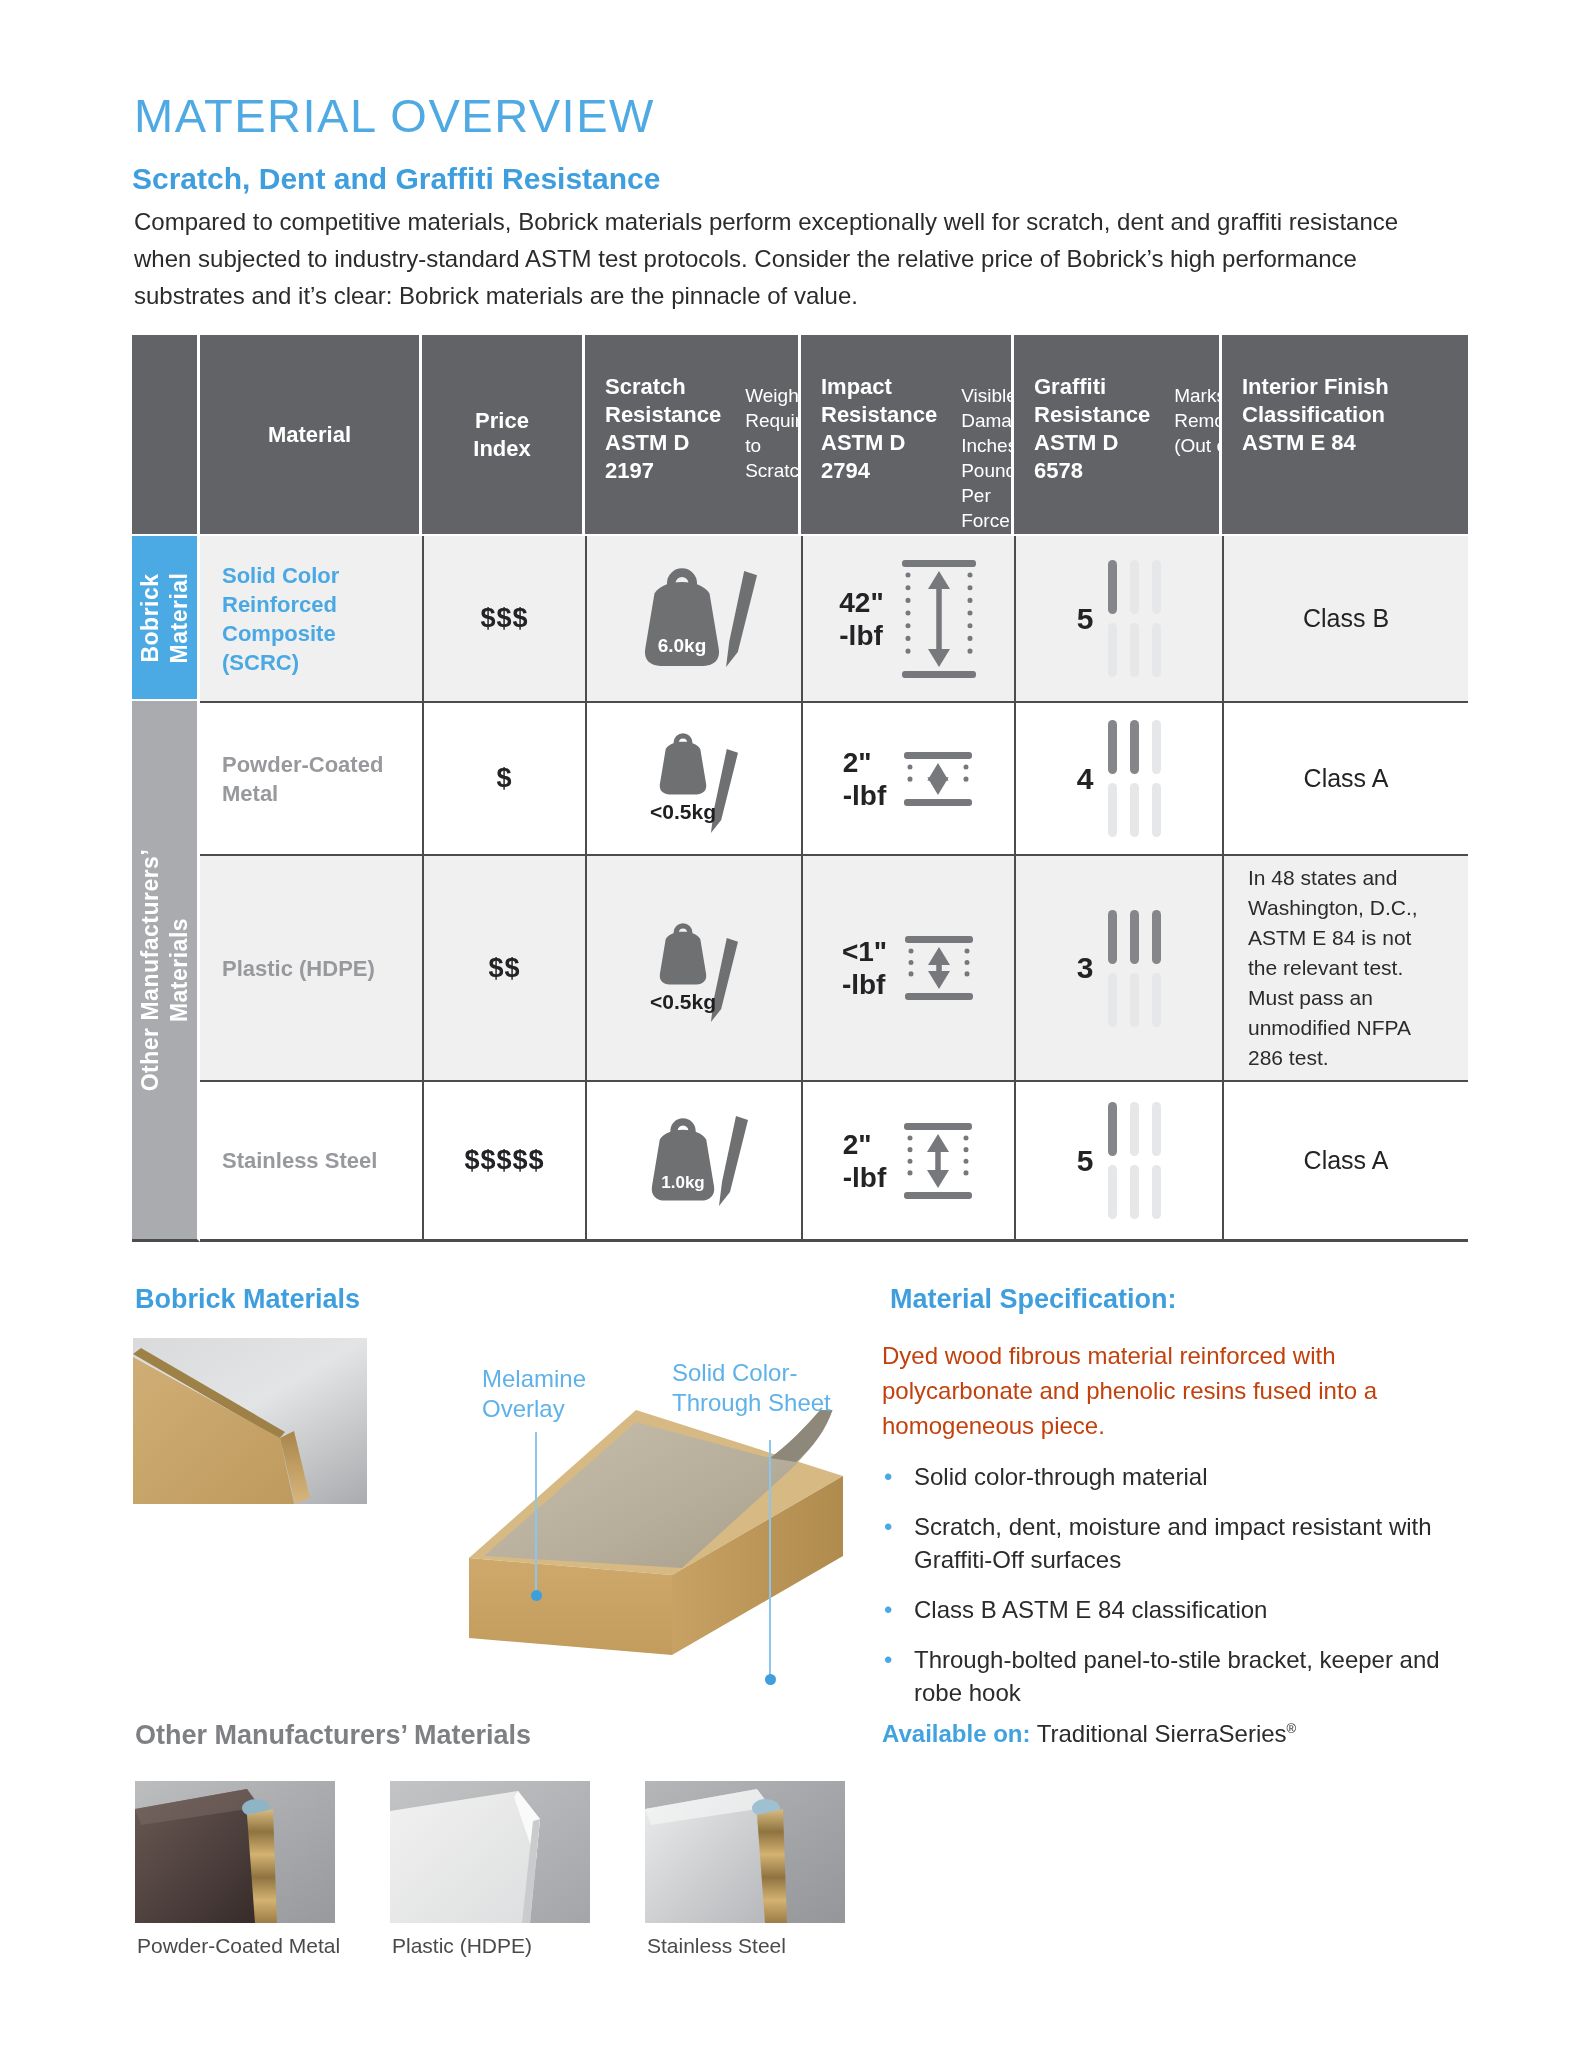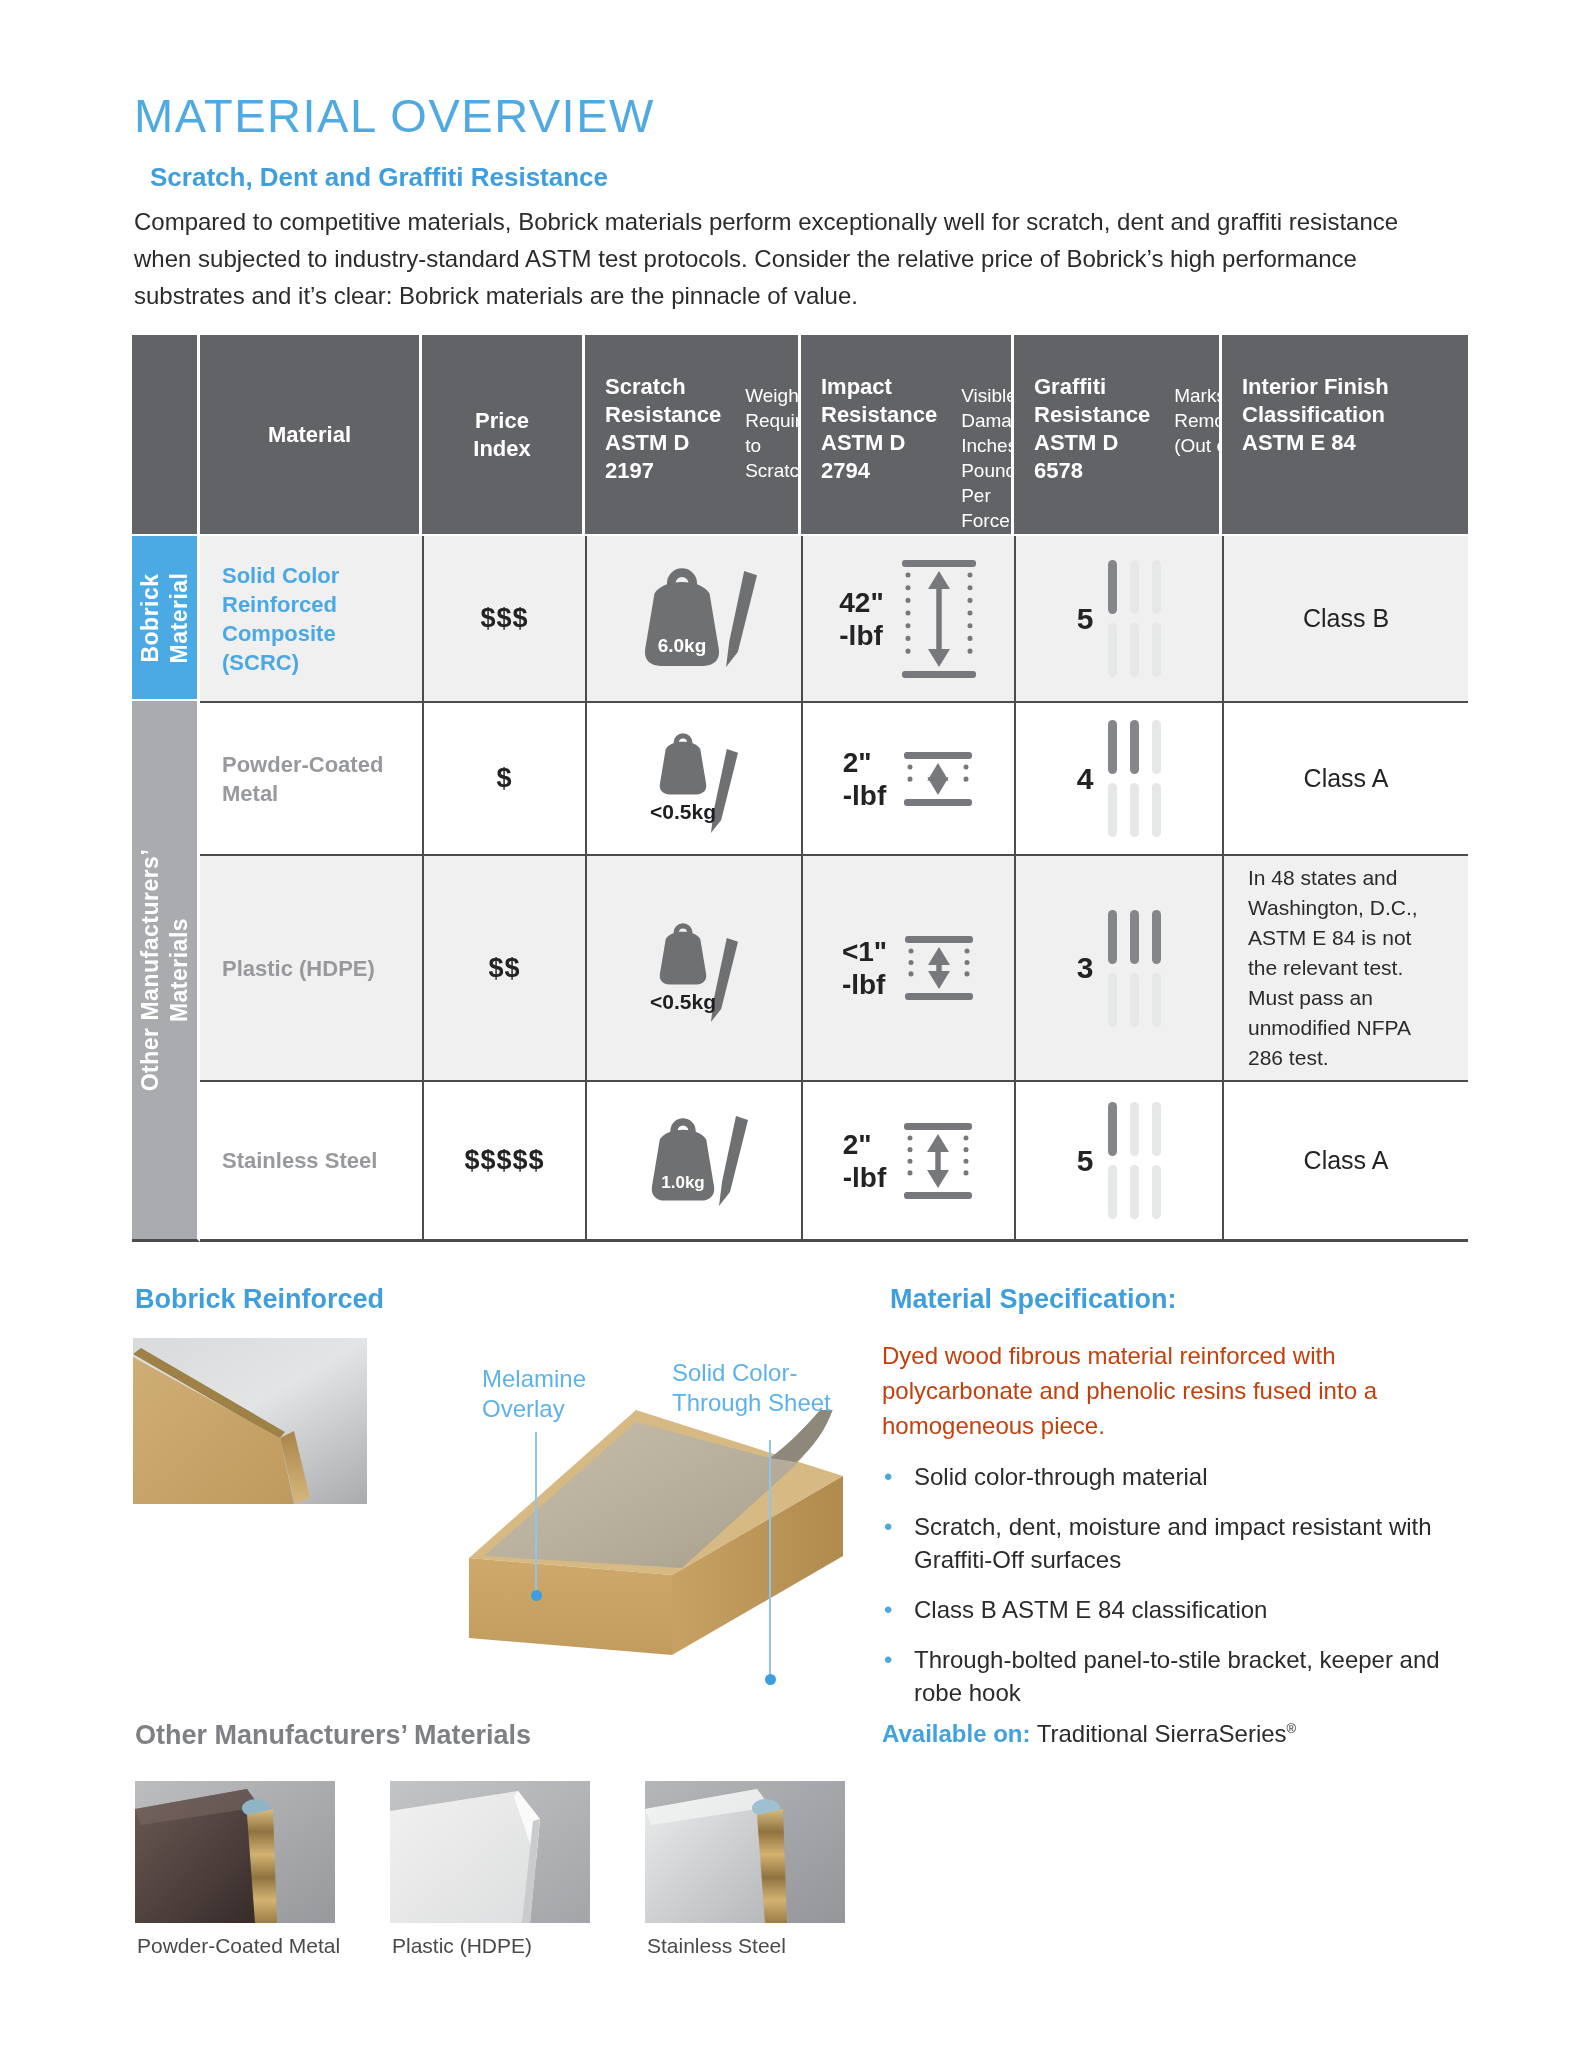--- a/index.html
+++ b/index.html
@@ -3,21 +3,21 @@
 <meta charset="utf-8">
 <style>
   html,body{margin:0;padding:0;background:#fff;}
   body{font-family:"Liberation Sans", sans-serif;color:#2b2a2c;}
   .page{position:relative;width:1577px;height:2048px;background:#fff;overflow:hidden;}
   .abs{position:absolute;}
   .pre{white-space:pre-line;}
 
   
   .title{left:134px;top:88px;font-size:47px;letter-spacing:1.5px;color:#4fa9e2;font-weight:400;}
-  .subtitle{left:150px;top:162px;font-size:26px;font-weight:bold;color:#3f9fde;}
+  .subtitle{left:132px;top:162px;font-size:30px;font-weight:bold;color:#3f9fde;}
   .intro{left:134px;top:203px;width:1300px;font-size:24px;line-height:37px;color:#2b2a2c;}
 
   
   .tbl{left:132px;top:335px;display:grid;
        grid-template-columns:68px 222px 163px 216px 213px 208px 246px;
        grid-template-rows:201px 165px 153px 226px 162px;}
   .hc{background:#616366;border-right:3px solid #fff;border-bottom:2px solid #fff;color:#fff;
       display:flex;flex-direction:row;justify-content:flex-start;padding:38px 14px 0 20px;box-sizing:border-box;gap:24px;}
   .hc-center{justify-content:center;align-items:center;padding:0 8px;text-align:center;}
   .hc-title{font-size:22px;font-weight:bold;line-height:28px;}
@@ -355,21 +355,21 @@
             <span class="mk"></span>
             <span class="mk"></span>
             <span class="mk"></span>
             <span class="mk"></span>
         </div>
       </div>
     </div>
     <div class="bc bb bg-b c-fin" style="grid-area:5/7">Class A</div>
   </div>
 
-  <div class="abs sec-h blue-h h-bobrick">Bobrick Reinforced</div>
+  <div class="abs sec-h blue-h h-bobrick">Bobrick Materials</div>
 
   <div class="abs scrc-img">
     <svg width="234" height="166" viewBox="0 0 234 166">
       <defs>
         <linearGradient id="tanface" x1="0" y1="0" x2="1" y2="1">
           <stop offset="0" stop-color="#cfae75"></stop>
             <stop offset="1" stop-color="#bf9a5e"></stop>
         </linearGradient>
         <linearGradient id="tanedge" x1="0" y1="0" x2="0" y2="1">
           <stop offset="0" stop-color="#a9854a"></stop>

